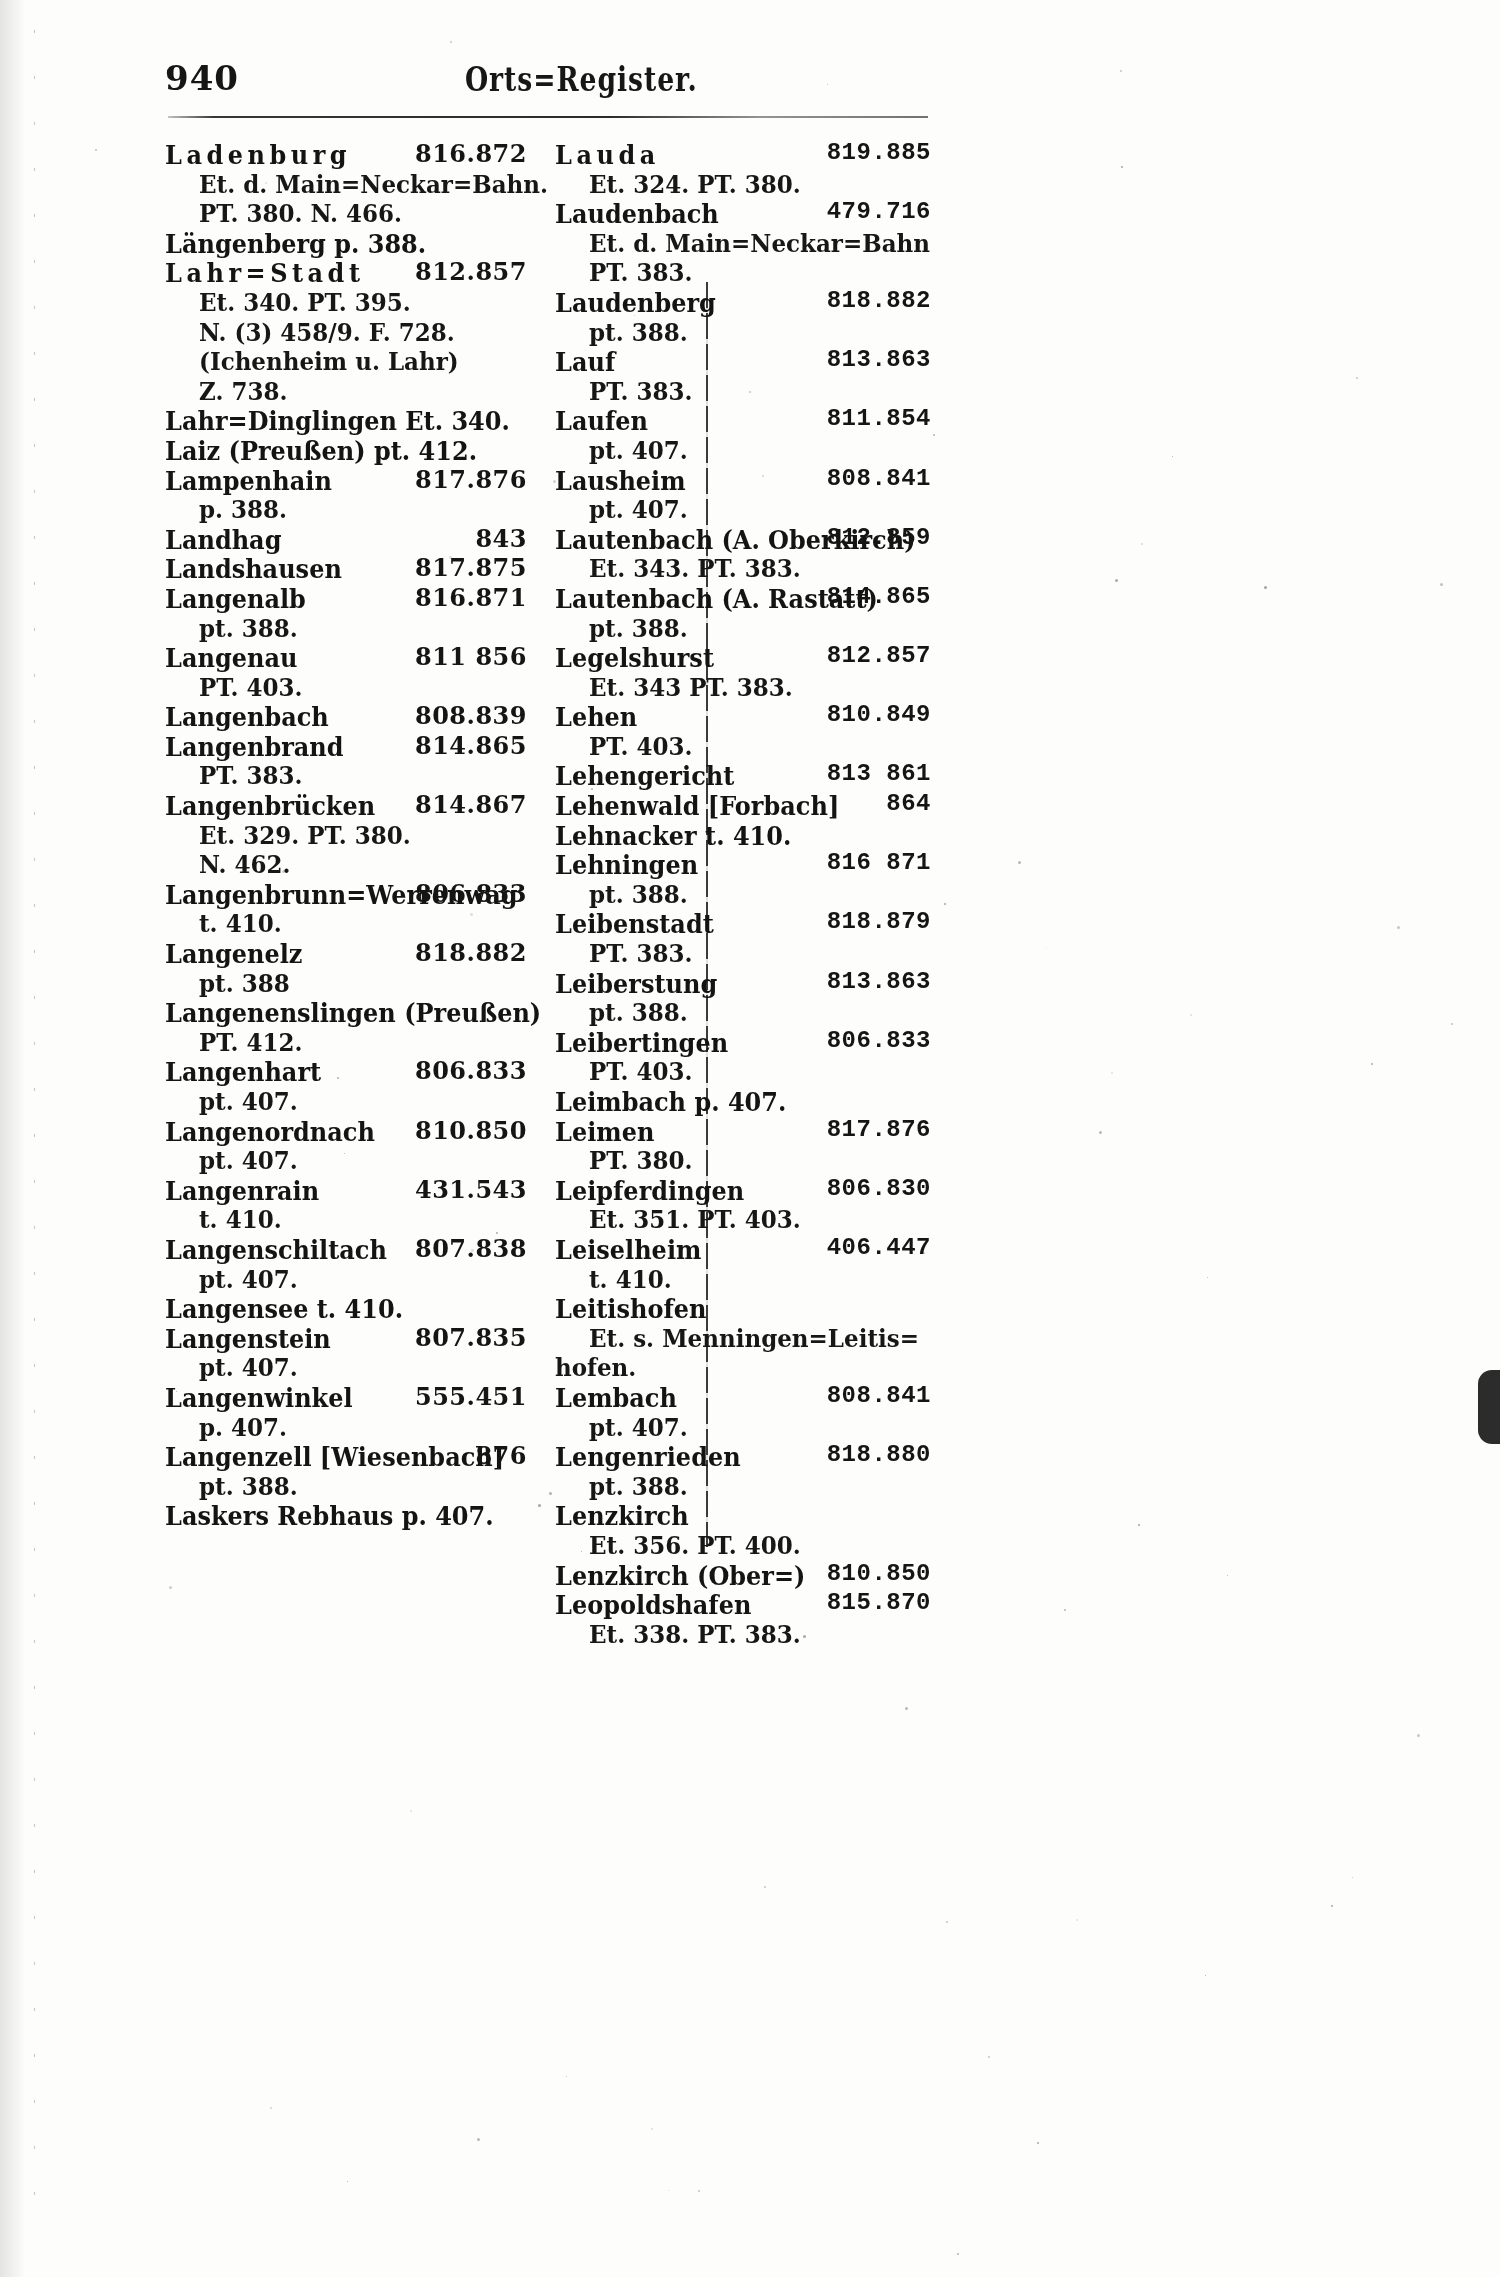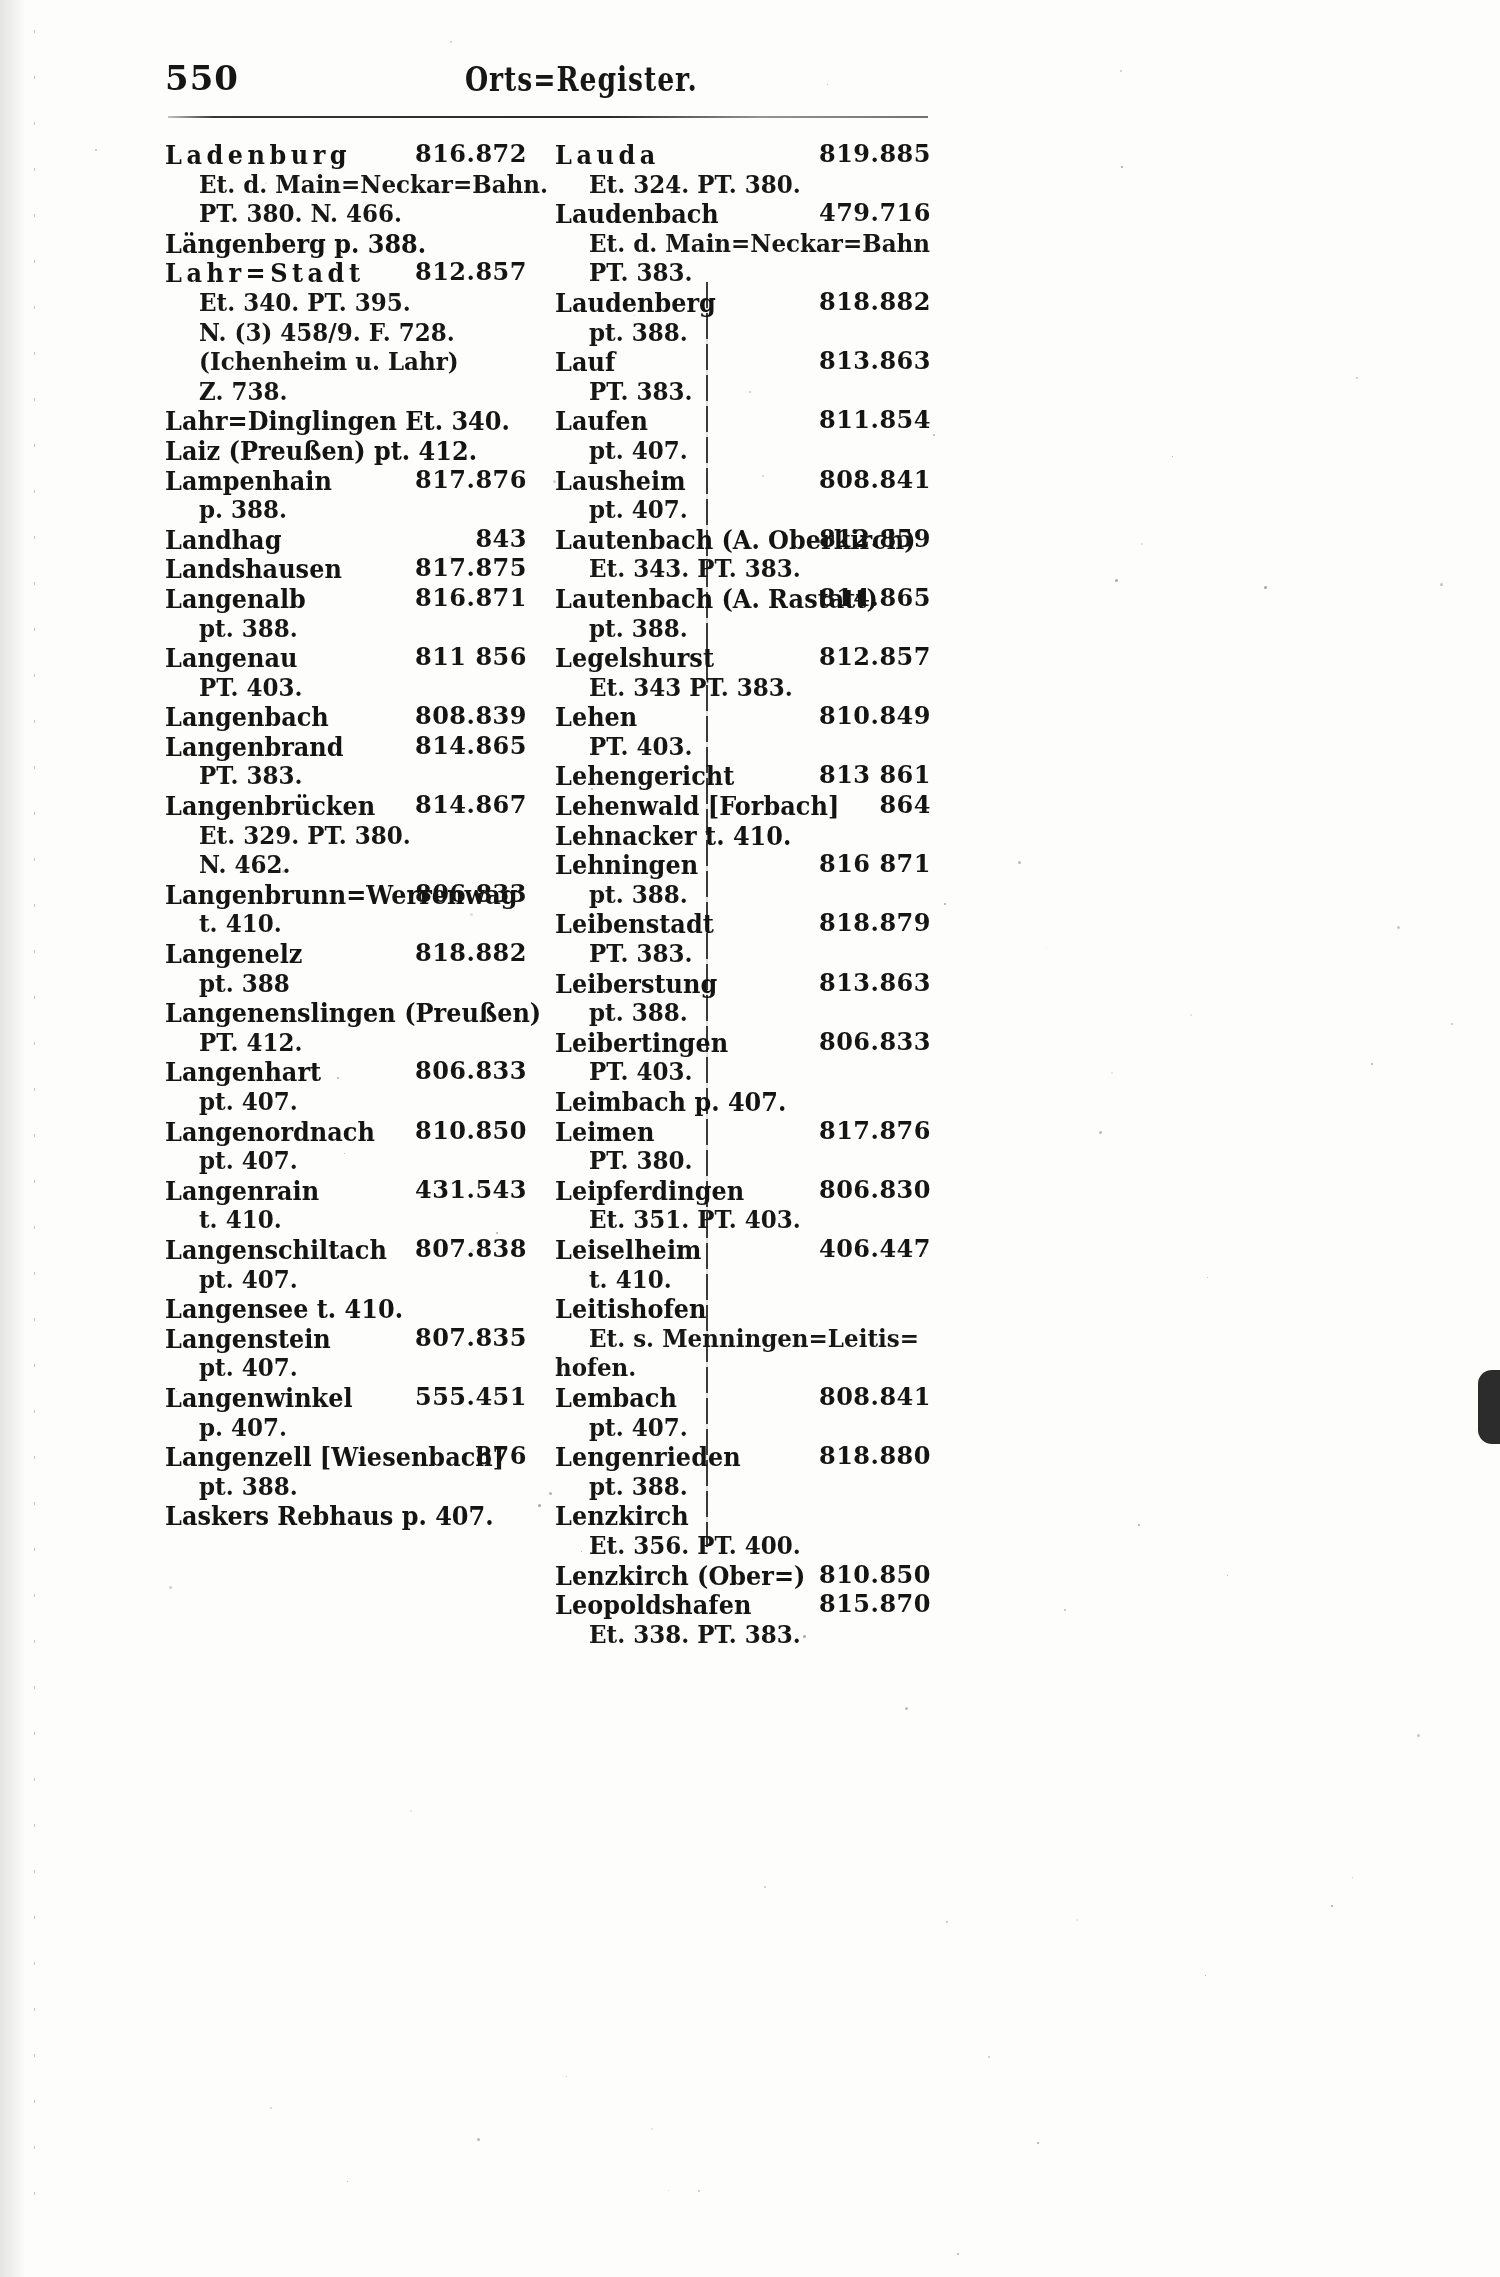--- a/index.html
+++ b/index.html
@@ -140,21 +140,21 @@
     position: absolute;
     right: 0;
     top: -1px;
     font-family: "DejaVu Serif", serif;
     font-size: 24px;
     font-weight: 600;
     color: #151515;
     letter-spacing: .5px;
   }
   .col-left .num  { right: 8px; }
-  .col-right .num { right: 4px; }
+  .col-right .num { right: 4px; font-family: Liberation Mono, monospace; }
 
   
   .gutter-mark {
     position: absolute;
     right: 0;
     top: 1370px;
     width: 22px;
     height: 74px;
     background: #1a1a1a;
     border-radius: 14px 0 0 14px;
@@ -174,21 +174,21 @@
   }
 </style>
 </head>
 <body>
 
 <div class="page">
   <div class="edge-shadow-left"></div>
   <div class="dot-col"></div>
 
   <div class="header">
-    <div class="folio">550</div>
+    <div class="folio">940</div>
     <div class="running-head">Orts=Register.</div>
   </div>
   <div class="rule"></div>
 
   <div class="cols">
     <div class="divider"></div>
     <div class="col col-left" id="col-left">
         <div class="entry">
           <div class="line"><span class="headword spaced">Ladenburg</span><span class="num">816.872</span></div>
           <div class="line"><span class="sub indent1">Et. d. Main=Neckar=Bahn.</span></div>

